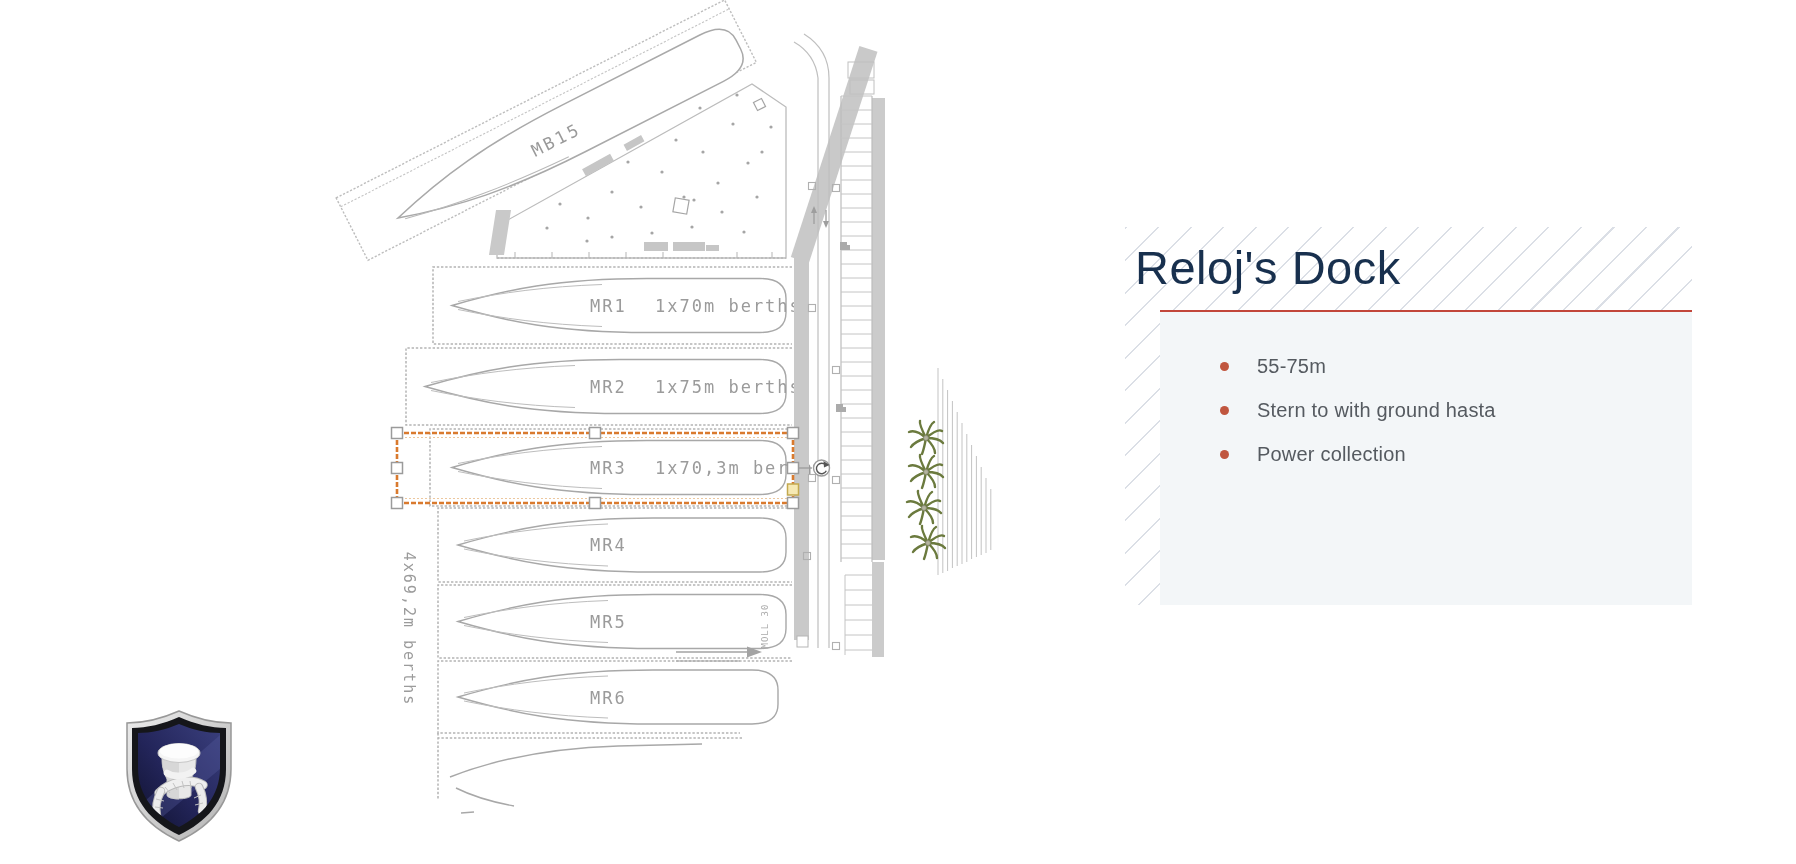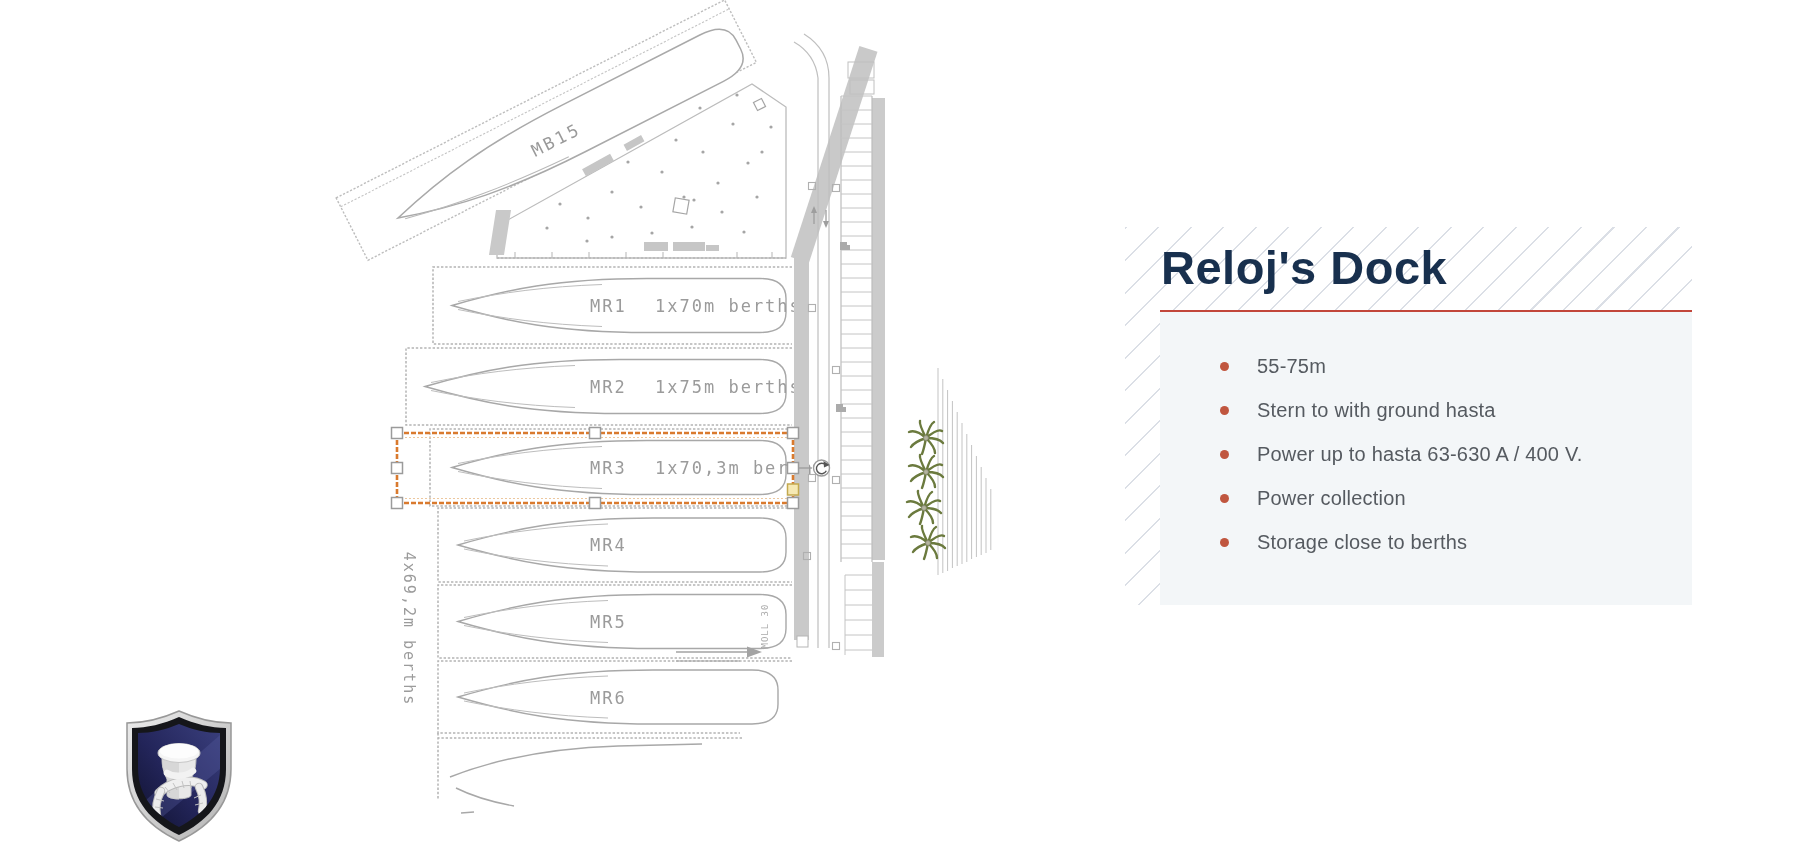--- a/index.html
+++ b/index.html
@@ -3,21 +3,21 @@
 <meta charset="utf-8">
 <style>
   html,body{margin:0;padding:0;background:#ffffff;}
   .stage{position:relative;width:1796px;height:864px;background:#ffffff;overflow:hidden;
          font-family:"Liberation Sans",sans-serif;}
   svg text{font-family:"DejaVu Sans Mono","Liberation Mono",monospace;}
   .map-svg{position:absolute;left:0;top:0;}
   .logo-svg{position:absolute;left:115px;top:707px;}
   .hatch{position:absolute;left:1125px;top:227px;width:567px;height:378px;
          background:repeating-linear-gradient(135deg,#dbdfe6 0,#dbdfe6 1.5px,transparent 1.5px,transparent 23px);}
-  .panel-title{position:absolute;left:1161px;top:242px;font-size:47px;font-weight:700;
+  .panel-title{position:absolute;left:1135px;top:242px;font-size:47px;font-weight:400;
          color:#18304e;letter-spacing:.5px;line-height:1.1;text-align:center;}
   .red-divider{position:absolute;left:1160px;top:310px;width:532px;height:2px;background:#c2463b;}
   .info-panel{position:absolute;left:1160px;top:312px;width:532px;height:293px;background:#f3f6f8;}
   .feature-list{list-style:none;margin:0;padding:32px 0 0 60px;}
   .feature-list li{display:flex;align-items:center;height:44px;font-size:20px;color:#555a60;letter-spacing:.2px;text-align:center;}
   .dot{width:9px;height:9px;border-radius:50%;background:#c0563f;margin-right:28px;flex:0 0 auto;}
 </style>
 </head>
 <body>
 
@@ -231,29 +231,21 @@
       <li>
           <span class="dot"></span>
           <span>55-75m</span>
         </li>
       <li>
           <span class="dot"></span>
           <span>Stern to with ground hasta</span>
         </li>
       <li>
           <span class="dot"></span>
-          <span>Power up to hasta 63-630 A / 400 V.</span>
-        </li>
-      <li>
-          <span class="dot"></span>
           <span>Power collection</span>
-        </li>
-      <li>
-          <span class="dot"></span>
-          <span>Storage close to berths</span>
         </li>
     </ul>
   </div>
 
   <svg class="logo-svg" width="128" height="140" viewBox="0 0 128 140">
     <defs>
       <linearGradient id="gSilver" x1="0" y1="0" x2="1" y2="1">
         <stop offset="0" stop-color="#ececec"></stop>
           <stop offset="1" stop-color="#b3b3b3"></stop>
       </linearGradient>

